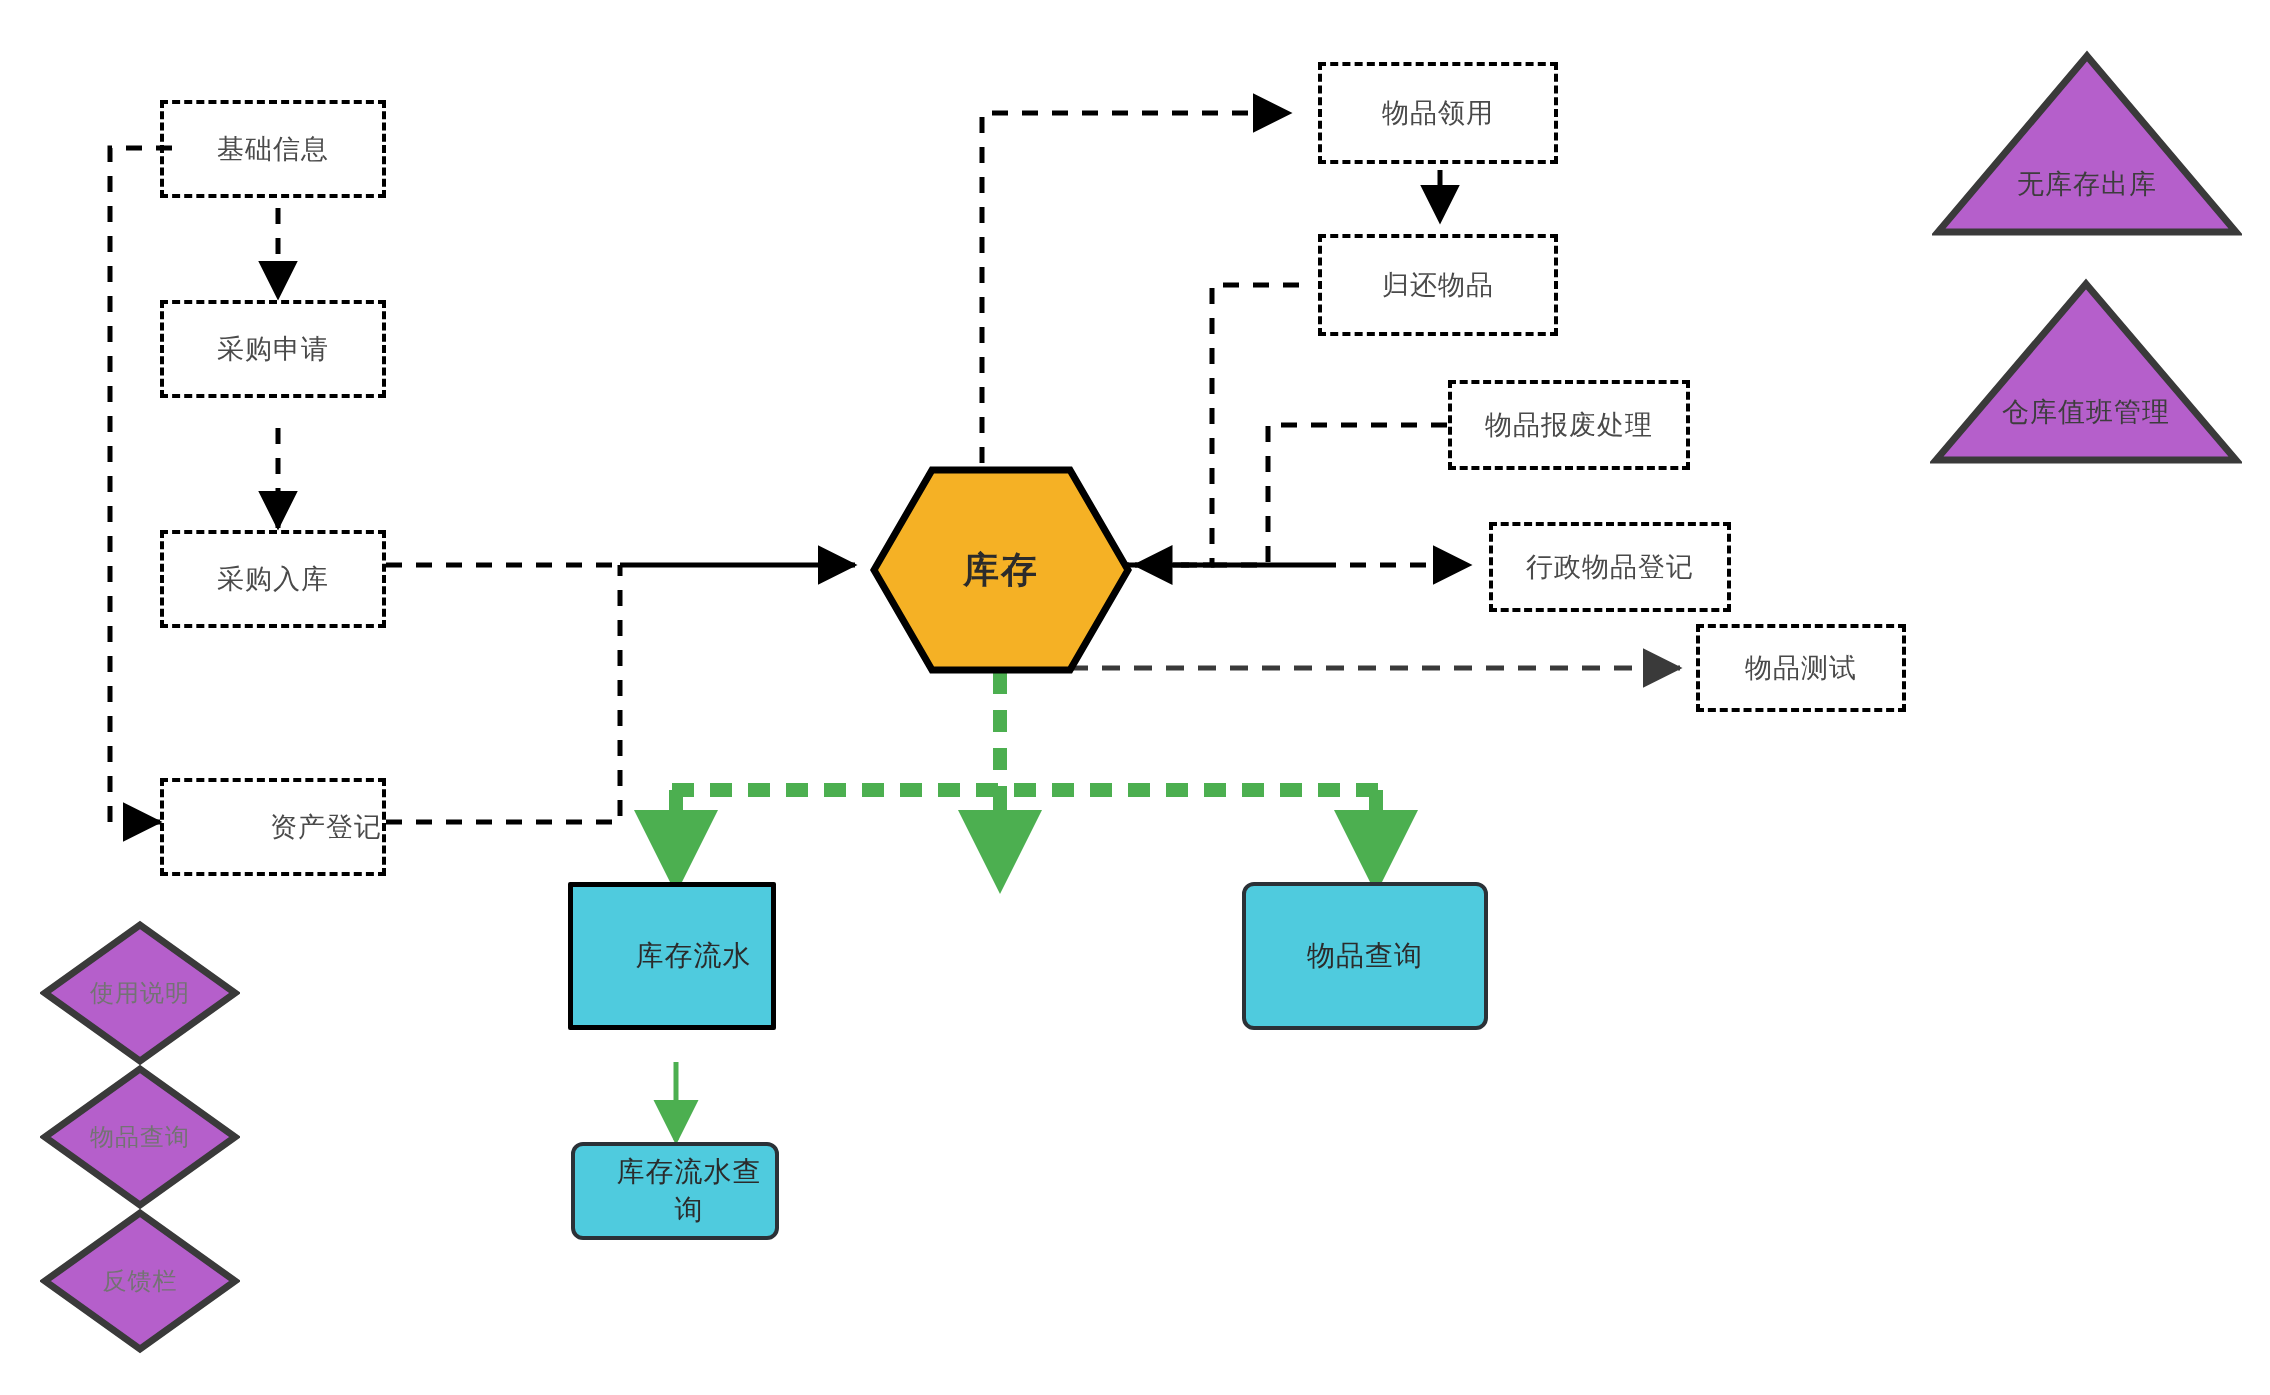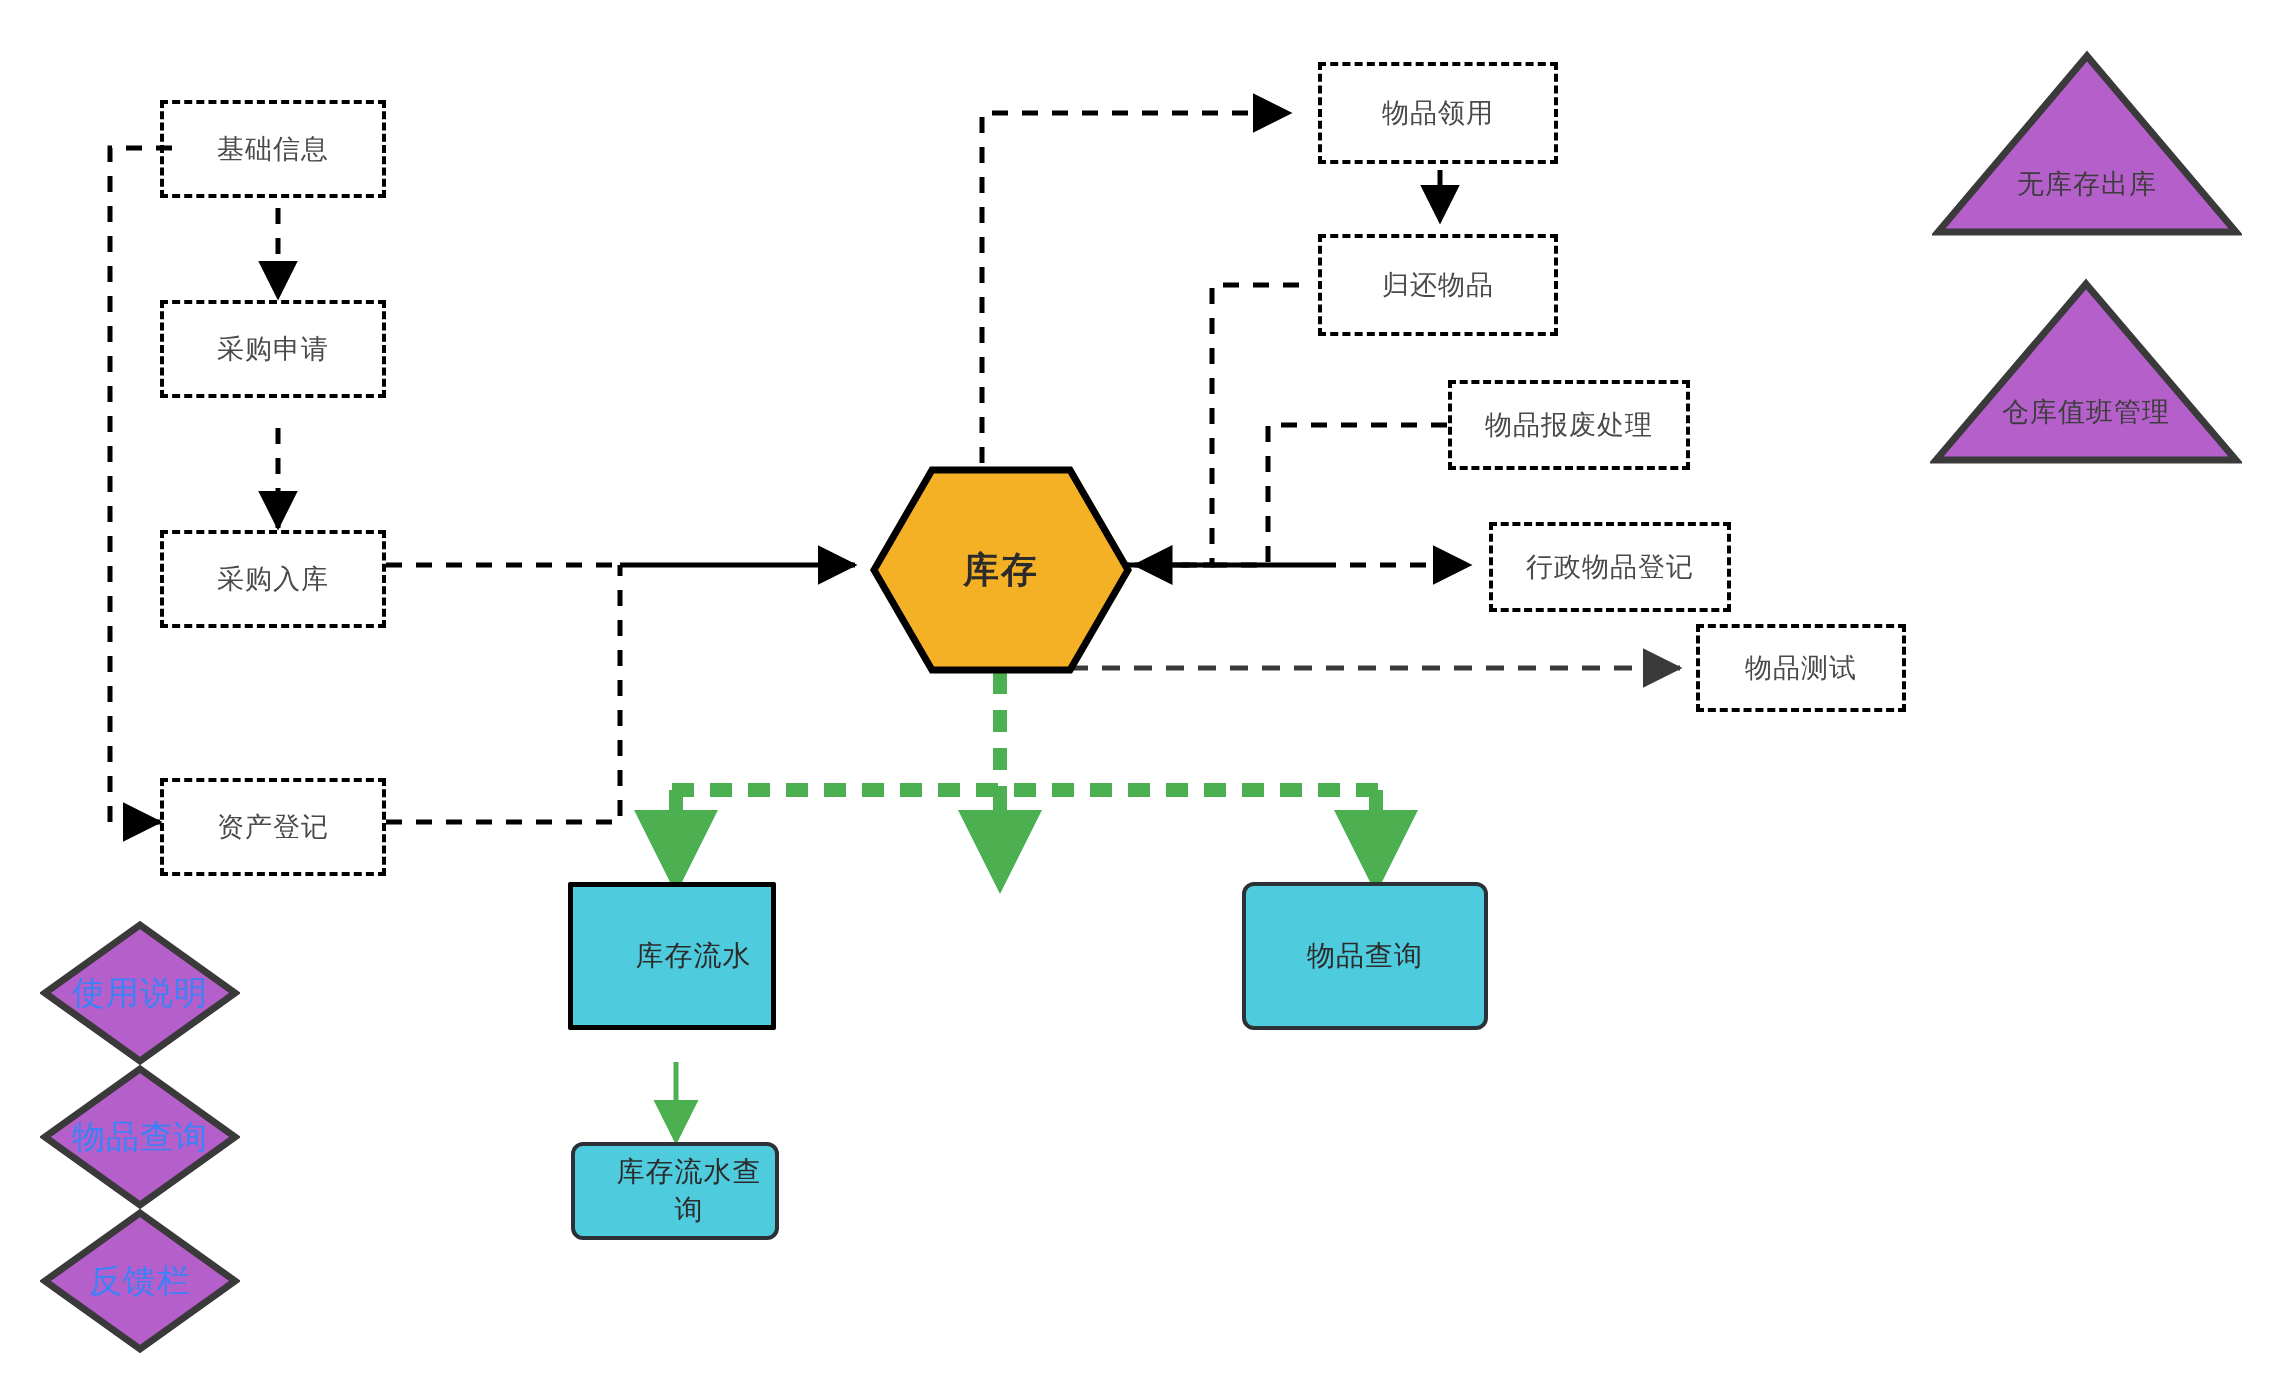--- a/index.html
+++ b/index.html
@@ -86,22 +86,22 @@
   }
   
   .dia-wrap { position: absolute; }
   .dia-label {
     position: absolute;
     left: 0; top: 0;
     width: 100%; height: 100%;
     display: flex;
     align-items: center;
     justify-content: center;
-    font-size: 33px;
-    color: #3b82f6;
+    font-size: 24px;
+    color: #737373;
     letter-spacing: 1px;
   }
 </style>
 </head>
 <body>
 
 <div id="canvas">
 
   <svg id="edges" viewBox="0 0 2270 1395">
     <defs>
@@ -164,21 +164,21 @@
   </div>
 
   <div class="node proc" style="left:160px;  top:300px;  width:226px; height:98px;">
     <span>采购申请</span>
   </div>
 
   <div class="node proc" style="left:160px;  top:530px;  width:226px; height:98px;">
     <span>采购入库</span>
   </div>
 
-  <div class="node proc" style="left:160px;  top:778px;  width:226px; height:98px;">
+  <div class="node proc" style="left:160px;  top:778px;  width:226px; height:98px;justify-content:flex-end;">
     <span>资产登记</span>
   </div>
 
   <div class="node proc" style="left:1318px; top:234px;  width:240px; height:102px;">
     <span>归还物品</span>
   </div>
 
   <div class="node proc" style="left:1318px; top:62px;   width:240px; height:102px;">
     <span>物品领用</span>
   </div>

